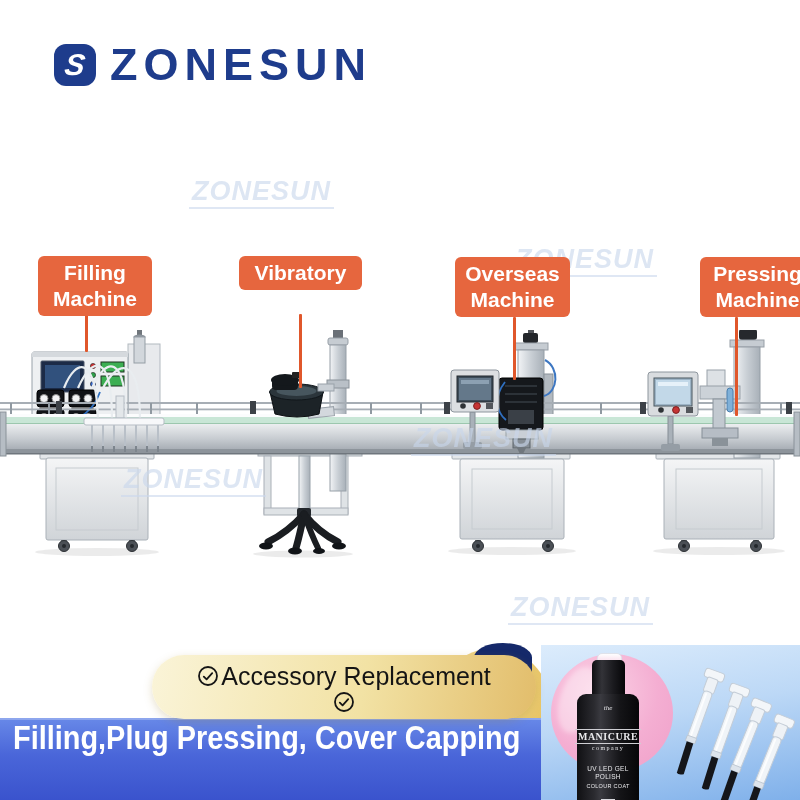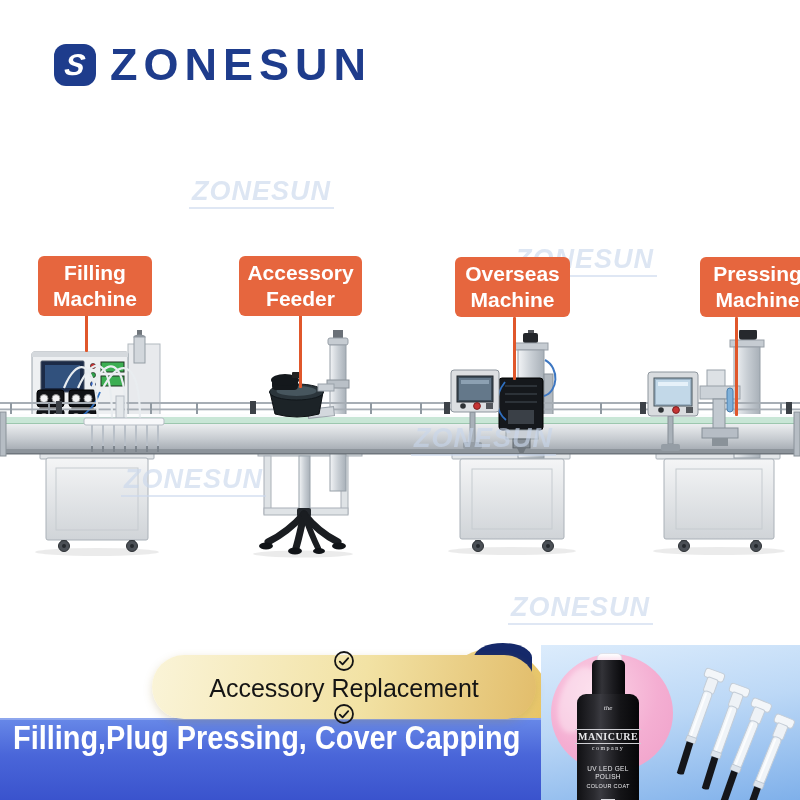--- a/index.html
+++ b/index.html
@@ -34,21 +34,21 @@
           background:linear-gradient(180deg,#6889e8 0%,#4a66d9 45%,#3a53cd 100%);
           box-shadow:inset 0 2px 0 rgba(255,255,255,.25);}
   .banner-text{display:inline-block;margin-left:13px;color:#fff;font-weight:bold;font-size:34px;
                transform:scaleX(.85);transform-origin:0 50%;white-space:nowrap;}
 
   .pill{position:absolute;left:152px;top:655px;width:384px;height:64px;border-radius:32px;z-index:4;
         background:linear-gradient(100deg,#faf4d8 0%,#f2e2a4 55%,#e2bd6b 100%);
         display:flex;flex-direction:column;justify-content:center;gap:1px;
         box-shadow:0 3px 8px rgba(160,130,50,.25);}
   .pill-row{display:flex;align-items:center;justify-content:center;gap:2px;color:#141414;
-            font-size:25px;font-weight:500;line-height:28px;flex-direction:column;}
+            font-size:25px;font-weight:500;line-height:28px;}
   .pill-row svg{flex:0 0 auto;}
 
   .photo{position:absolute;left:541px;top:645px;width:259px;height:155px;z-index:3;overflow:hidden;
          background:linear-gradient(170deg,#dcecfc 0%,#bcd8f6 45%,#7fb0ea 100%);}
   .pink{position:absolute;left:10px;top:9px;width:122px;height:118px;border-radius:50%;
         background:radial-gradient(circle at 38% 32%,#fbd3e6 0%,#f4aed2 55%,#ef9fc8 100%);}
   .pink::after{content:"";position:absolute;left:9px;top:12px;width:36px;height:68px;border-radius:50%;
         background:rgba(255,255,255,.35);transform:rotate(18deg);filter:blur(2px);}
   .gel-window{position:absolute;left:56px;top:8px;width:23px;height:16px;
         background:linear-gradient(180deg,#fefeff 0%,#f7c4dd 85%);border:1px solid #dfe2ea;
@@ -84,22 +84,21 @@
   <div class="wm" style="left:512px;top:246px;z-index:5;">ZONESUN</div>
   <div class="wm" style="left:121px;top:466px;">ZONESUN</div>
   <div class="wm" style="left:411px;top:425px;">ZONESUN</div>
   <div class="wm" style="left:508px;top:594px;">ZONESUN</div>
 
   <div class="mlabel" style="left:38px;top:256px;width:110px;">
     <div>Filling</div>
     <div>Machine</div>
   </div>
   <div class="mlabel" style="left:239px;top:256px;width:119px;">
-    <div>Accessory</div>
-    <div>Feeder</div>
+    <div>Vibratory</div>
   </div>
   <div class="mlabel" style="left:455px;top:257px;width:111px;">
     <div>Overseas</div>
     <div>Machine</div>
   </div>
   <div class="mlabel" style="left:667px;top:257px;width:111px;margin-left:33px;">
     <div>Pressing</div>
     <div>Machine</div>
   </div>
 

